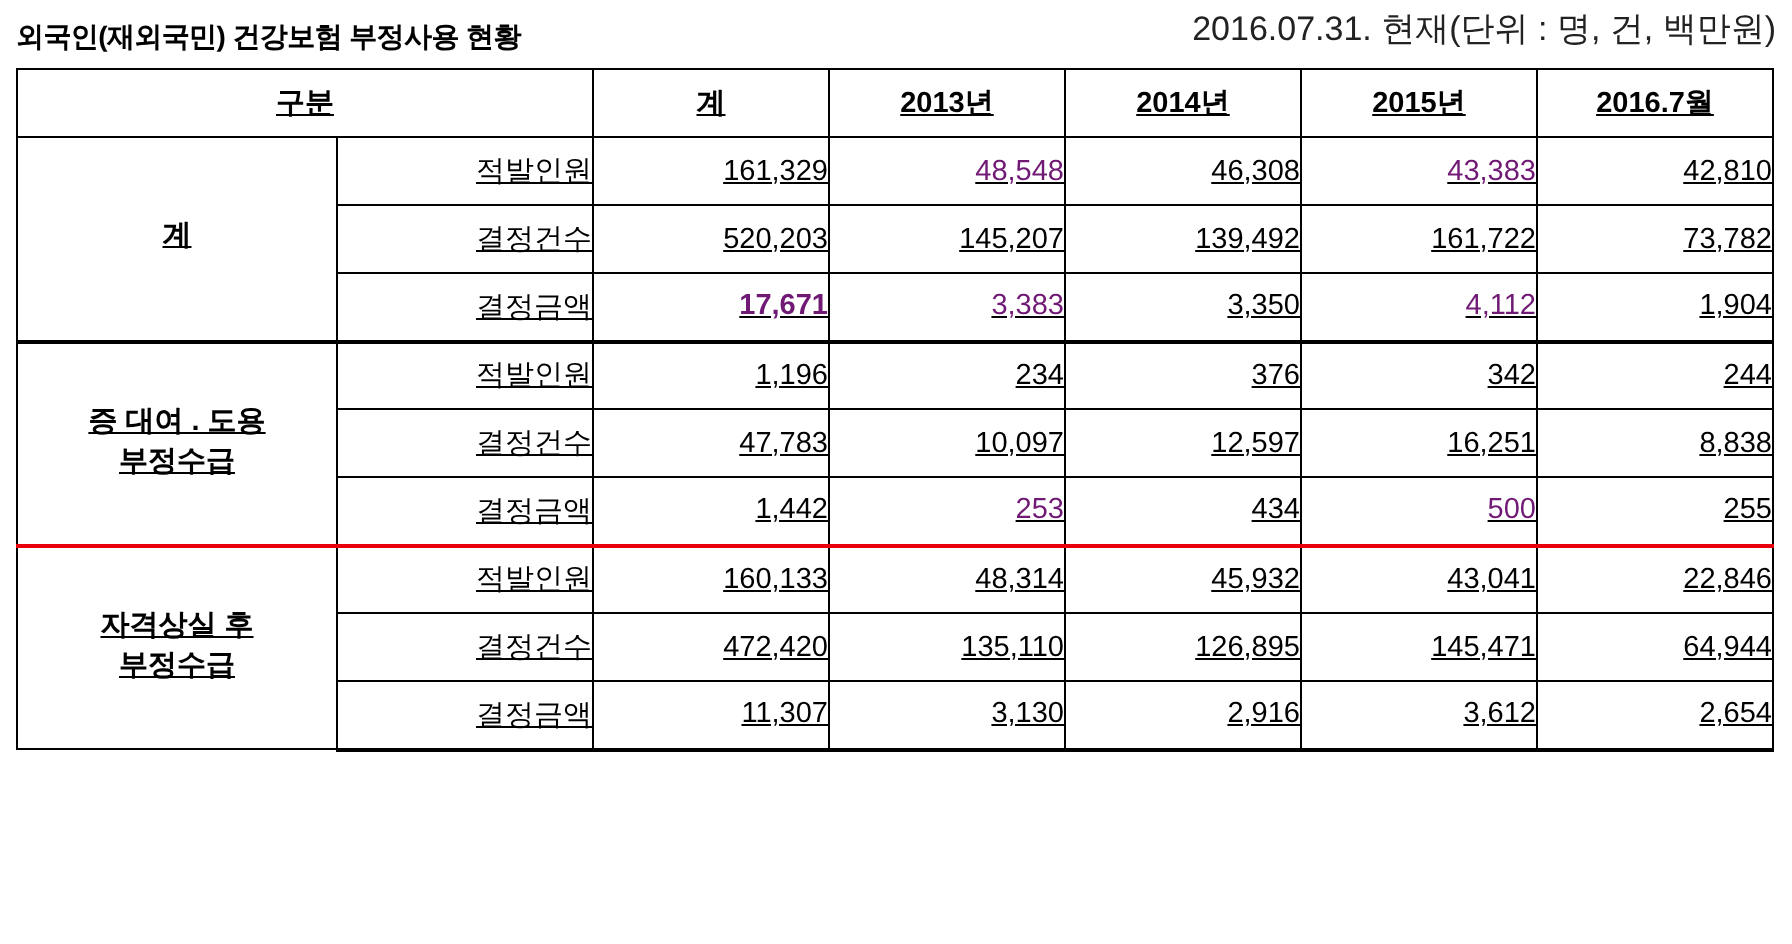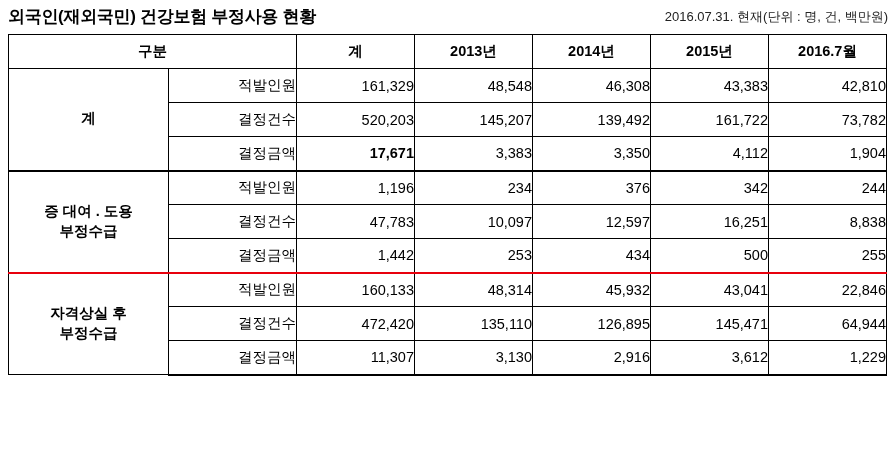--- a/index.html
+++ b/index.html
@@ -24,38 +24,39 @@
   
   .doc-header {
     display: flex;
     align-items: flex-end;
     justify-content: space-between;
     padding: 8px 8px 6px 8px;
     height: 34px;
     box-sizing: border-box;
   }
   .doc-title {
-    font-size: 17px;
+    font-size: 14px;
     font-weight: bold;
     letter-spacing: -0.3px;
     white-space: nowrap;
     text-align: center;
   }
   .doc-unit {
-    font-size: 13px;
+    font-size: 17px;
     color: #222222;
     white-space: nowrap;
     padding-bottom: 2px;
   }
   
   table.main {
     border-collapse: collapse;
     width: 824px;
     margin: 0 8px;
     table-layout: fixed;
+    text-decoration: underline;
   }
   table.main td, table.main th {
     border: 1px solid #000000;
     font-size: 14.5px;
     padding: 0;
     height: 34px;
     box-sizing: border-box;
   }
   .col-cat    { width: 160px; }
   .col-item   { width: 128px; }
@@ -78,21 +79,21 @@
     font-size: 14.5px;
   }
   td.num {
     text-align: right;
     padding-right: 10px;
     font-size: 14.5px;
     font-variant-numeric: tabular-nums;
     margin-top: 20px;
   }
   td.num.red {
-    color: #000000;
+    color: #701a75;
   }
   td.num.bold {
     font-weight: bold;
   }
   
   tr.thick-top > td, tr.thick-top > th {
     border-top: 2px solid #000000;
   }
   tr.red-top > td {
     border-top: 2px solid #e8000d;
@@ -217,19 +218,19 @@
         <td class="num">126,895</td>
         <td class="num">145,471</td>
         <td class="num">64,944</td>
       </tr>
       <tr>
         <td class="item">결정금액</td>
         <td class="num">11,307</td>
         <td class="num">3,130</td>
         <td class="num">2,916</td>
         <td class="num">3,612</td>
-        <td class="num">1,229</td>
+        <td class="num">2,654</td>
       </tr>
     </tbody>
   </table>
 
 
 </div>
 
 </body></html>

